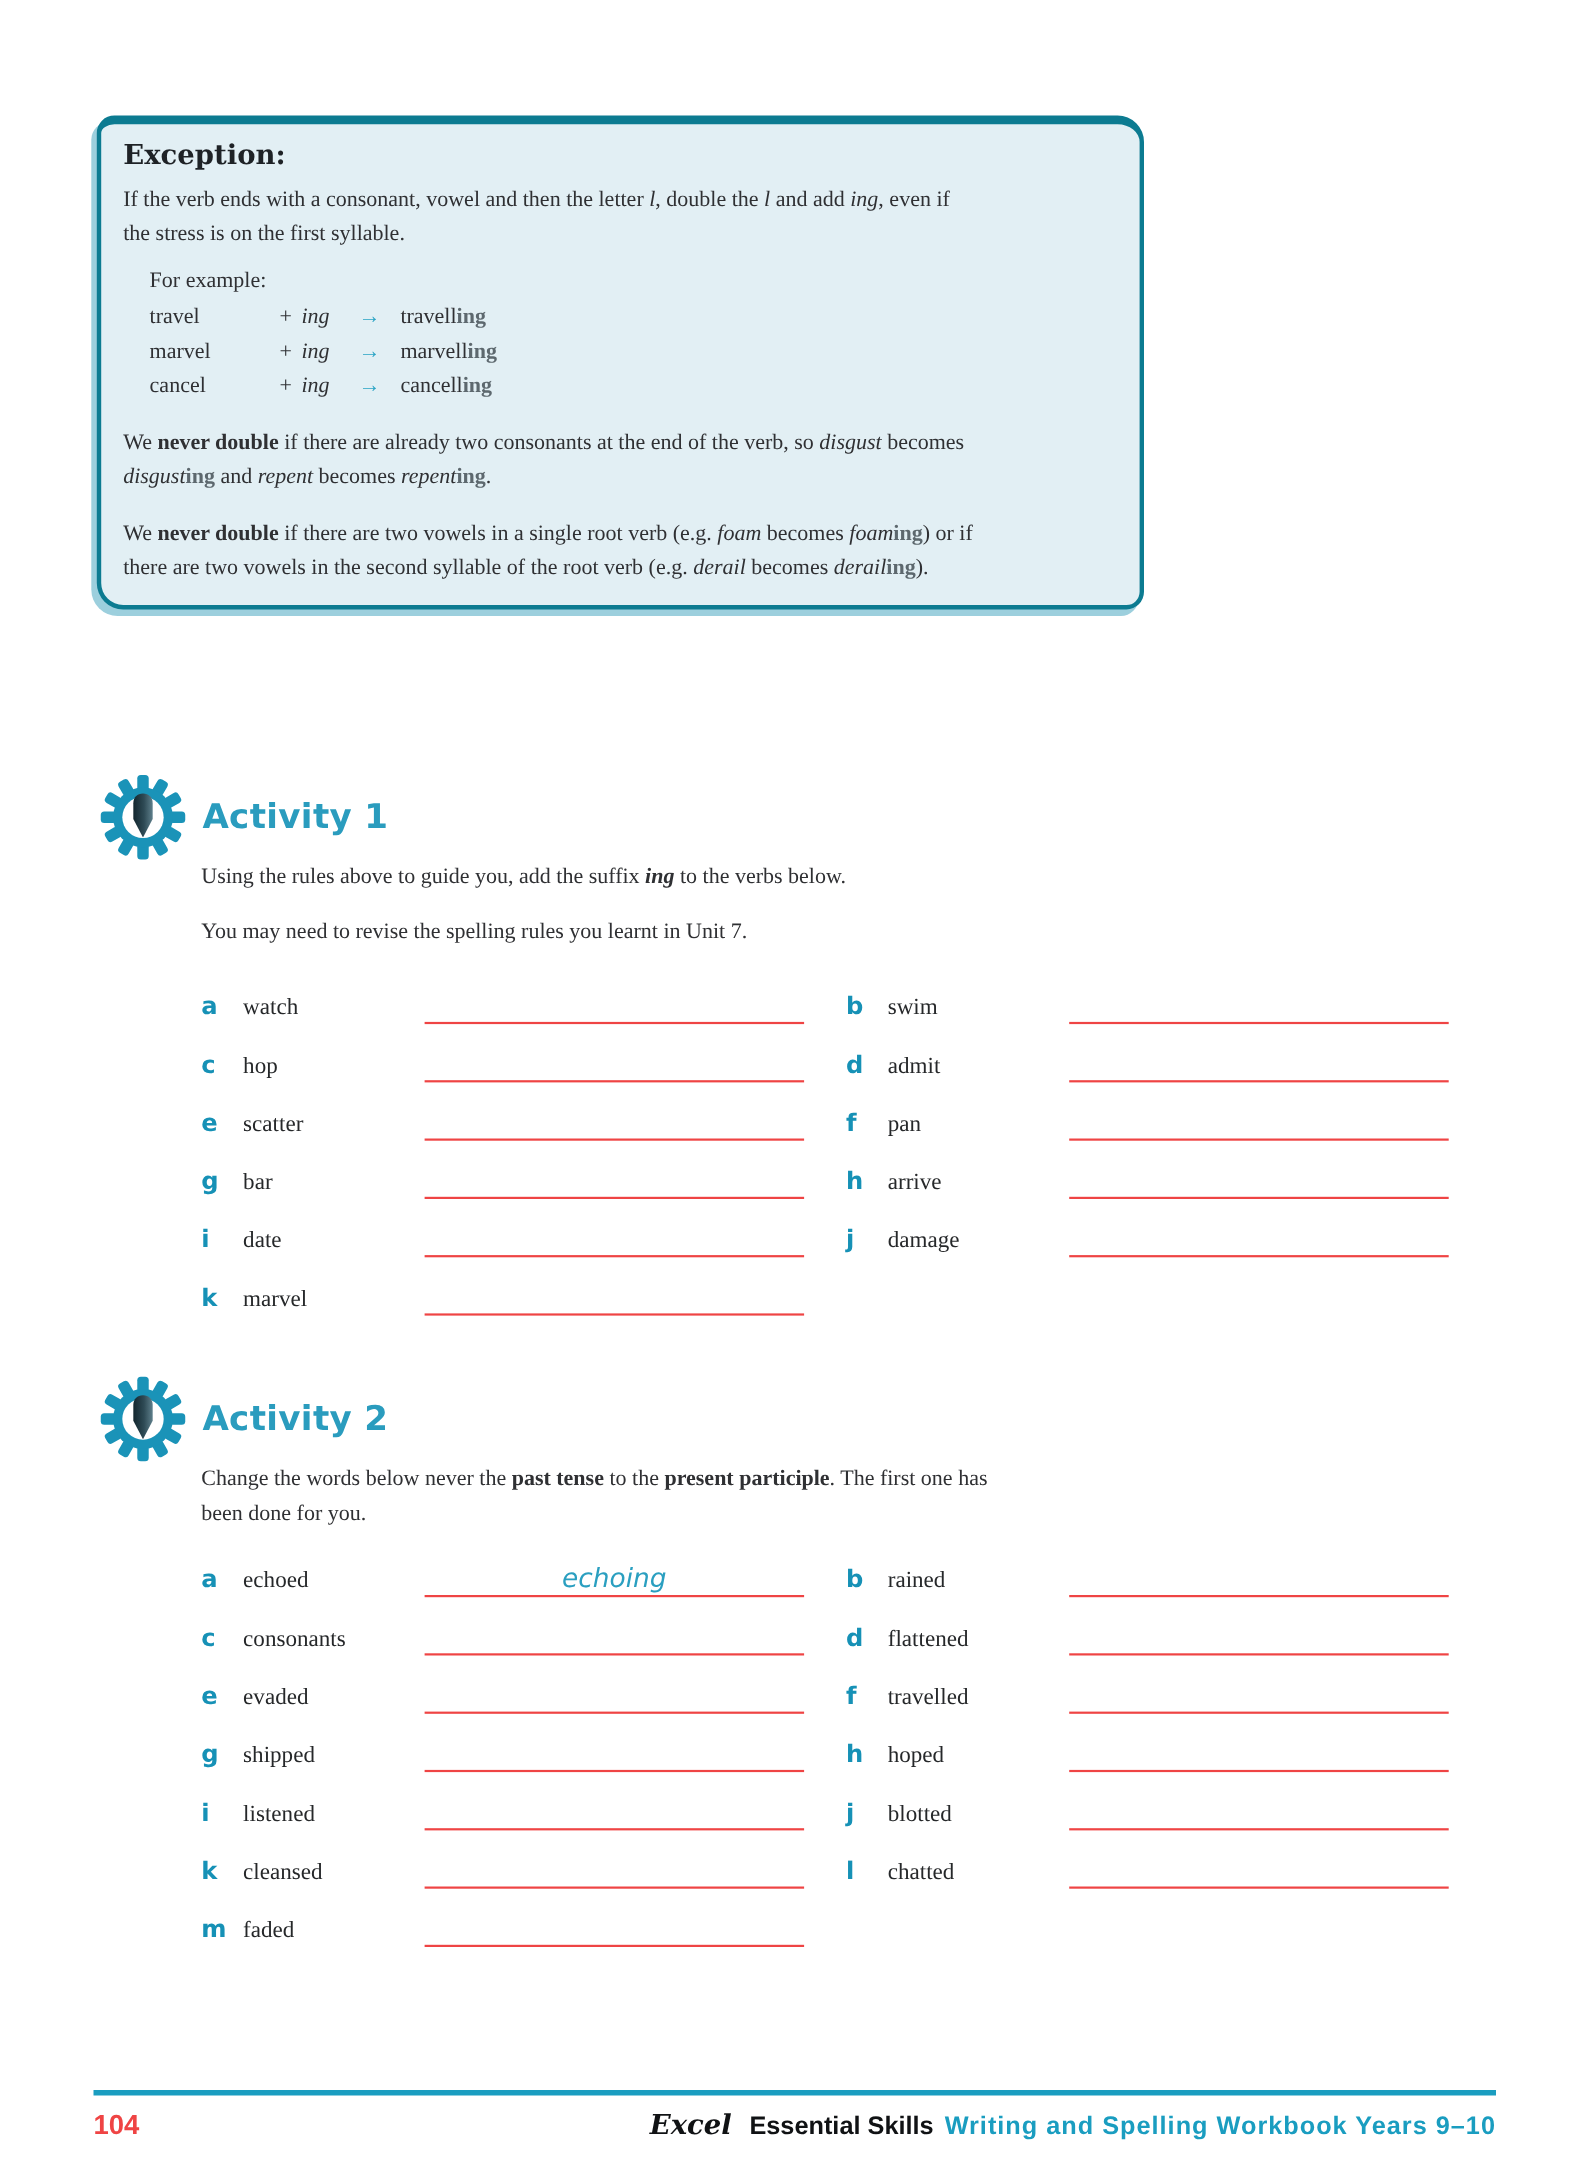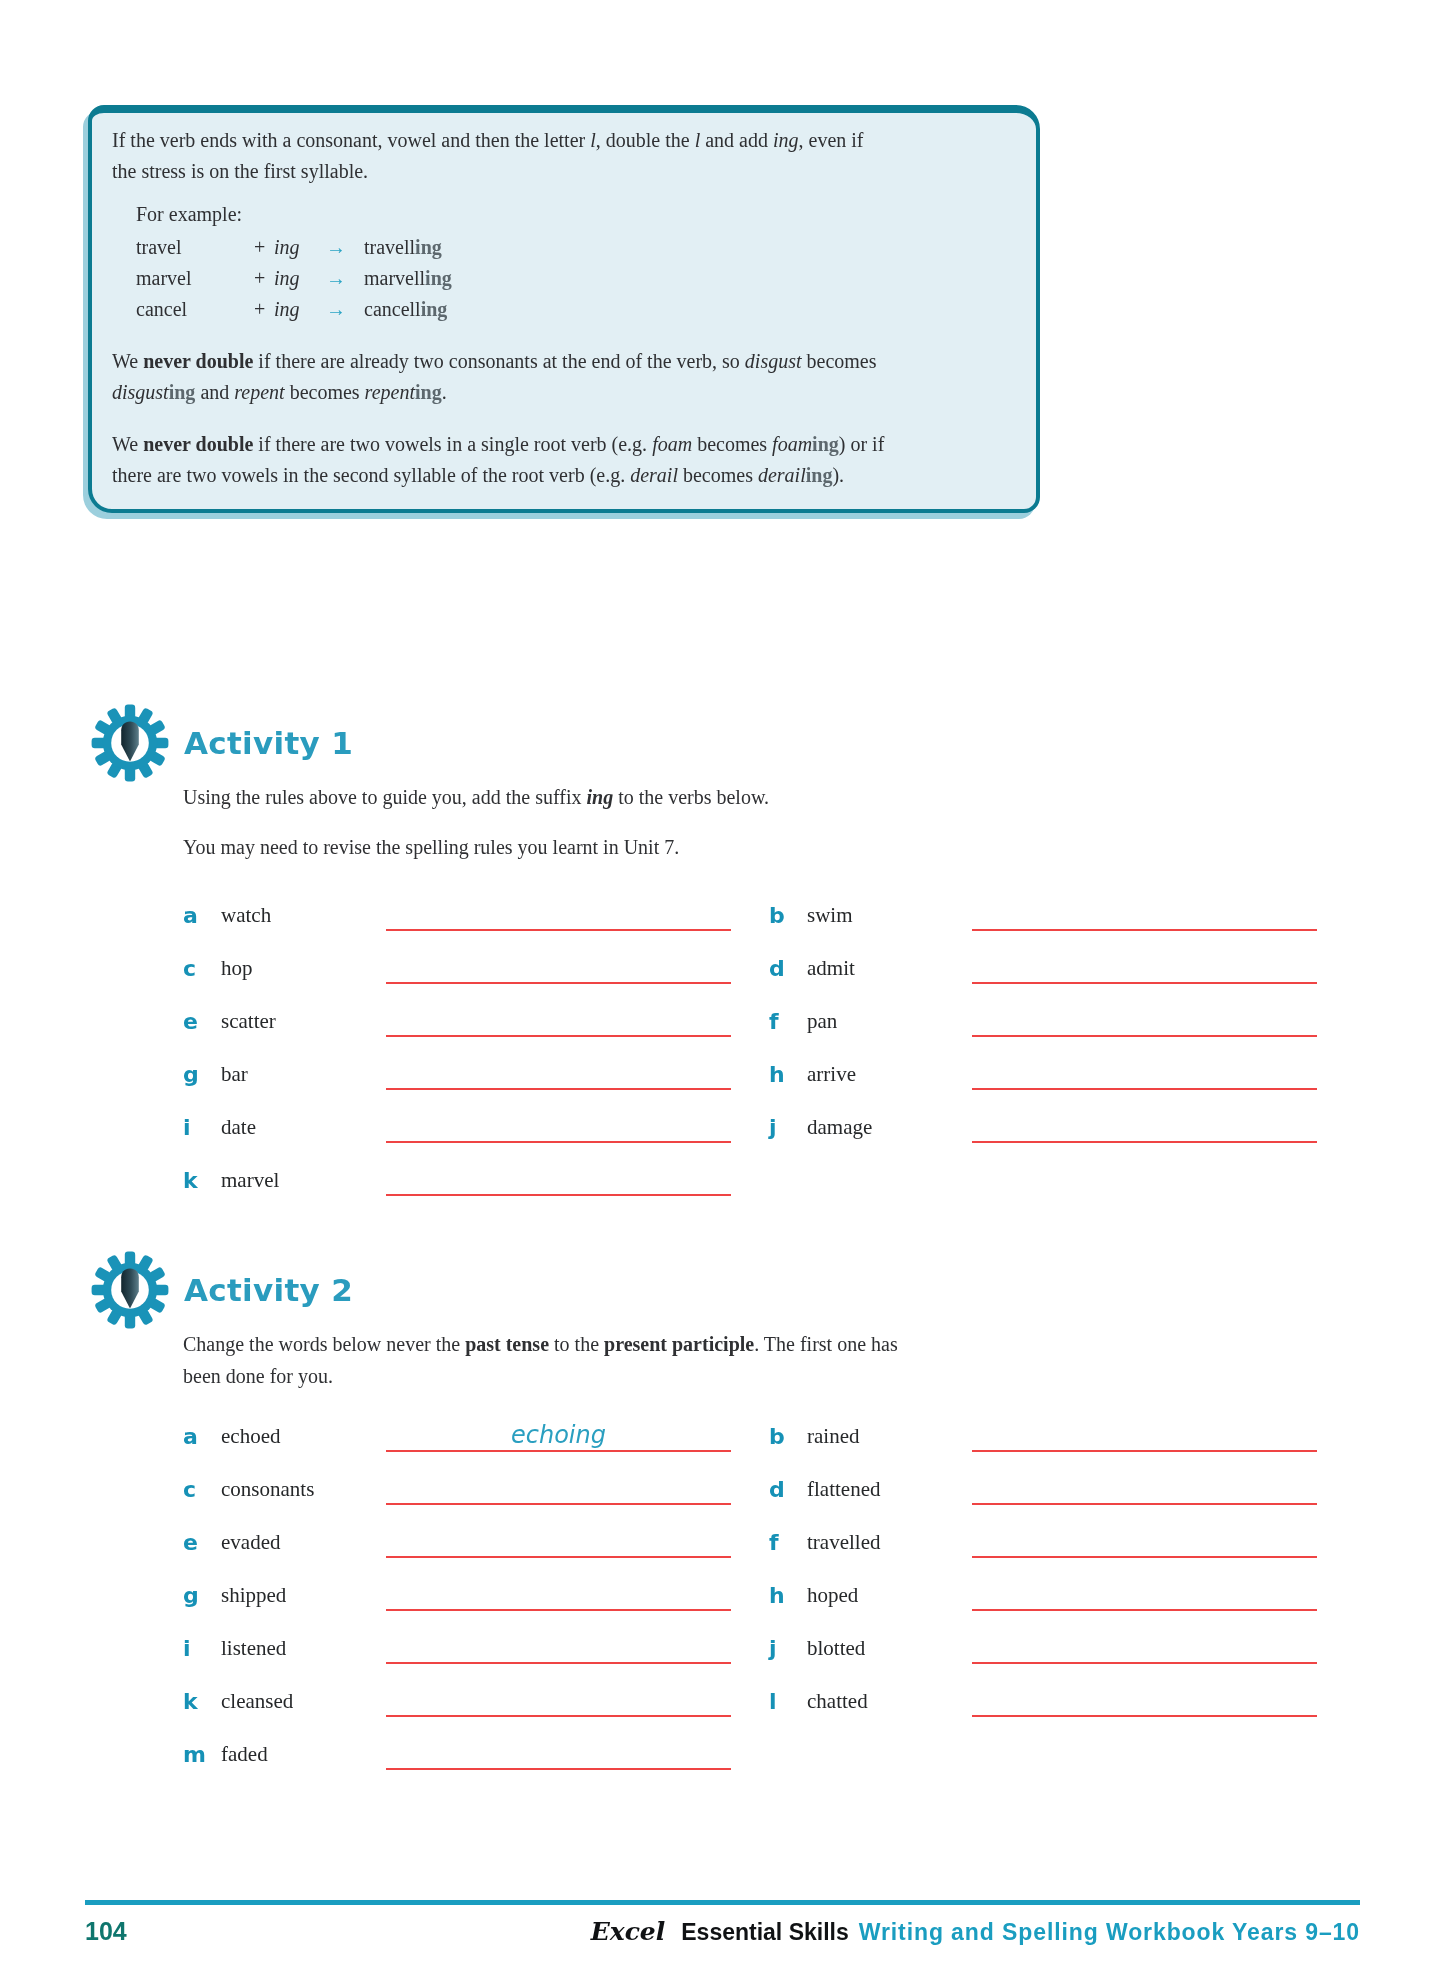--- a/index.html
+++ b/index.html
@@ -52,32 +52,33 @@
   .letter { font-family:"DejaVu Sans", sans-serif; font-weight:bold; font-size:22px; color:#1691b6; width:38px; padding-bottom:3px; }
   .word { font-size:21px; min-width:165px; padding-bottom:3px; color:#26282a; }
   .blank { position:relative; flex:1; height:34px; border-bottom:2px solid #ef4444; }
   .answer { position:absolute; left:0; right:0; bottom:1px; text-align:center;
             font-family:"DejaVu Sans", sans-serif; font-style:italic; font-size:24px; color:#2a9fc0; }
 
   
   .footer { position:absolute; top:1900px; left:85px; right:85px;
             border-top:5px solid #1a9dc0; padding-top:12px;
             display:flex; justify-content:space-between; align-items:baseline; }
-  .page-num { font-family:"Liberation Sans", sans-serif; font-weight:bold; font-size:25px; color:#0f766e; }
+  .page-num { font-family:"Liberation Sans", sans-serif; font-weight:bold; font-size:25px; color:#ef4444; }
   .footer-title { font-family:"Liberation Sans", sans-serif; font-weight:bold; font-size:23px; white-space:nowrap; }
   .brand { font-family:"DejaVu Serif", serif; font-style:italic; font-weight:bold; font-size:25px; color:#101214; }
   .series { color:#101214; margin-left:16px; }
   .wb-title { color:#1a9dc0; margin-left:10px; letter-spacing:.9px; }
 </style>
 </head>
 <body>
 
 <div class="page">
 
   <div class="exception-box">
+    <div class="box-title">Exception:</div>
     <p class="box-p"><span>If the verb ends with a consonant, vowel and then the letter </span><span class="em">l</span><span>, double the </span><span class="em">l</span><span> and add </span><span class="em">ing</span><span>, even if</span><br><span>the stress is on the first syllable.</span></p>
     <div class="for-example">For example:</div>
     <div class="examples">
       <div class="ex-row">
         <span class="ex-verb">travel</span>
         <span class="ex-plus">+</span>
         <span class="ex-sfx">ing</span>
         <span class="ex-arrow">→</span>
         <span class="ex-result"><span>travell</span><span class="ing">ing</span></span>
       </div>

